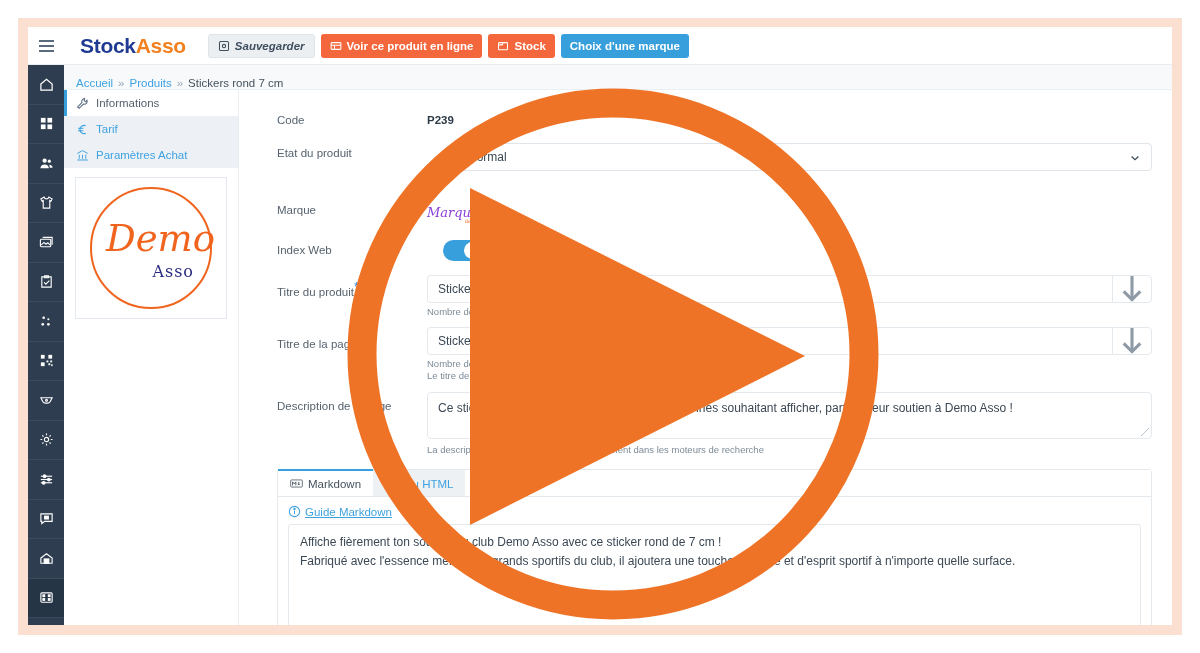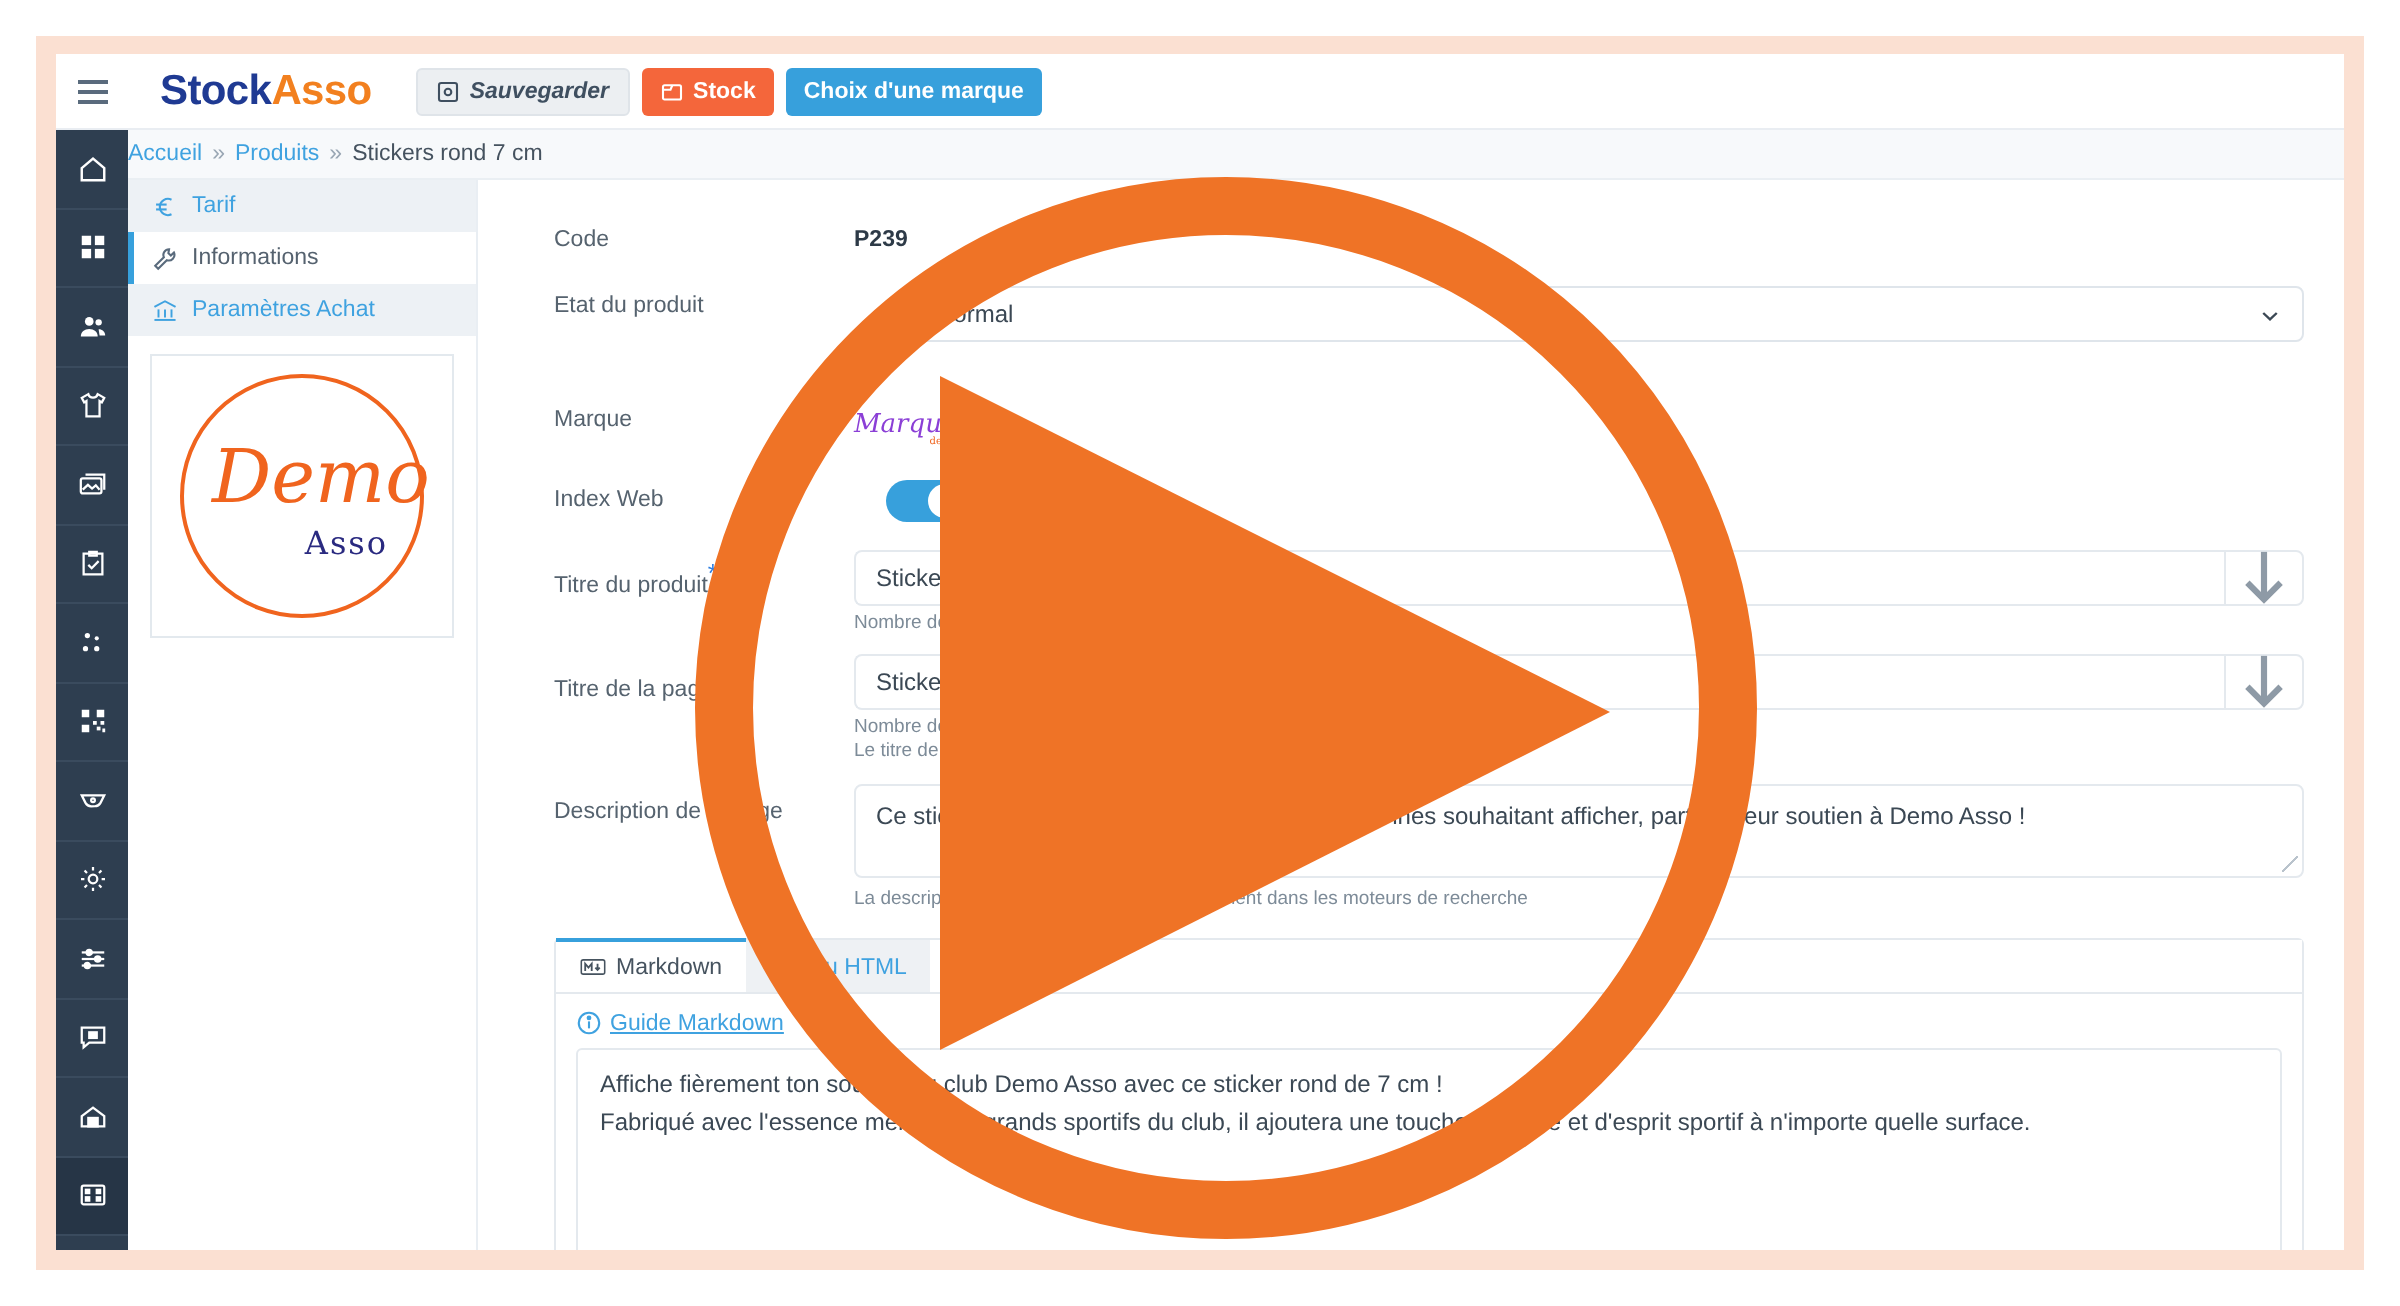--- a/index.html
+++ b/index.html
@@ -74,22 +74,22 @@
   .hbtn.grey { background: #eceff2; color: #3f4f60; border: 1px solid #dfe4e9; font-style: italic; }
   .hbtn.orange { background: #f4663b; color: #ffffff; }
   .hbtn.blue   { background: #37a0dc; color: #ffffff; }
 
   
   #crumb {
     position: absolute; left: 36px; top: 38px; right: 0;
     height: 25px;
     background: #f7f9fb;
     border-bottom: 1px solid #eaeff3;
-    display: flex; align-items: center;
-    padding-left: 0;
+    display: flex; align-items: flex-end;
+    padding-left: 12px;
     font-size: 11.5px;
   }
   #crumb a { color: #3fa2e0; text-decoration: none; }
   #crumb .sep { color: #9aa7b4; margin: 0 5px; }
   #crumb .cur { color: #45525f; }
 
   
   #subnav {
     position: absolute; left: 36px; top: 63px;
     width: 175px; bottom: 0;
@@ -259,20 +259,28 @@
     </div>
 
     <div class="hbtn grey">
       <svg viewBox="0 0 16 16" fill="none" stroke="#3f4f60" stroke-width="1.4">
         <rect x="2" y="2" width="12" height="12" rx="1.5"></rect>
             <circle cx="8" cy="8" r="2.2"></circle>
       </svg>
       <span>Sauvegarder</span>
     </div>
 
+    <div class="hbtn orange">
+      <svg viewBox="0 0 16 16" fill="none" stroke="#fff" stroke-width="1.4">
+        <rect x="1.5" y="3.5" width="13" height="9" rx="1"></rect>
+            <line x1="1.5" y1="7" x2="14.5" y2="7"></line>
+            <line x1="6" y1="7" x2="6" y2="12.5"></line>
+      </svg>
+      <span>Voir ce produit en ligne</span>
+    </div>
 
     <div class="hbtn orange">
       <svg viewBox="0 0 16 16" fill="none" stroke="#fff" stroke-width="1.4">
         <rect x="2" y="3.5" width="12" height="9.5" rx="1"></rect>
             <path d="M2 6.5h5l1.2-3"></path>
       </svg>
       <span>Stock</span>
     </div>
 
     <div class="hbtn blue">
@@ -391,33 +399,33 @@
 
   <div id="crumb">
     <a>Accueil</a>
     <span class="sep">»</span>
     <a>Produits</a>
     <span class="sep">»</span>
     <span class="cur">Stickers rond 7 cm</span>
   </div>
 
   <div id="subnav">
+    <div class="nav-item active">
+      <svg viewBox="0 0 16 16" fill="none" stroke="#5a6b7d" stroke-width="1.3">
+            <path d="M10.5 2a3.5 3.5 0 00-3.2 4.9L2 12.2 3.8 14l5.3-5.3A3.5 3.5 0 0013.5 4l-1.9 1.9-1.5-1.5z"></path>
+          </svg>
+      <span>Informations</span>
+    </div>
     <div class="nav-item">
       <svg viewBox="0 0 16 16" fill="none" stroke="#3fa2e0" stroke-width="1.3">
             <path d="M12 3.5a5 5 0 100 9"></path>
             <line x1="2.5" y1="6.5" x2="9" y2="6.5"></line>
             <line x1="2.5" y1="9.5" x2="9" y2="9.5"></line>
           </svg>
       <span>Tarif</span>
-    </div>
-    <div class="nav-item active">
-      <svg viewBox="0 0 16 16" fill="none" stroke="#5a6b7d" stroke-width="1.3">
-            <path d="M10.5 2a3.5 3.5 0 00-3.2 4.9L2 12.2 3.8 14l5.3-5.3A3.5 3.5 0 0013.5 4l-1.9 1.9-1.5-1.5z"></path>
-          </svg>
-      <span>Informations</span>
     </div>
     <div class="nav-item">
       <svg viewBox="0 0 16 16" fill="none" stroke="#3fa2e0" stroke-width="1.2">
             <path d="M1.5 5.5L8 2l6.5 3.5"></path>
             <line x1="1.5" y1="13.5" x2="14.5" y2="13.5"></line>
             <line x1="4" y1="7" x2="4" y2="12"></line>
             <line x1="8" y1="7" x2="8" y2="12"></line>
             <line x1="12" y1="7" x2="12" y2="12"></line>
           </svg>
       <span>Paramètres Achat</span>

